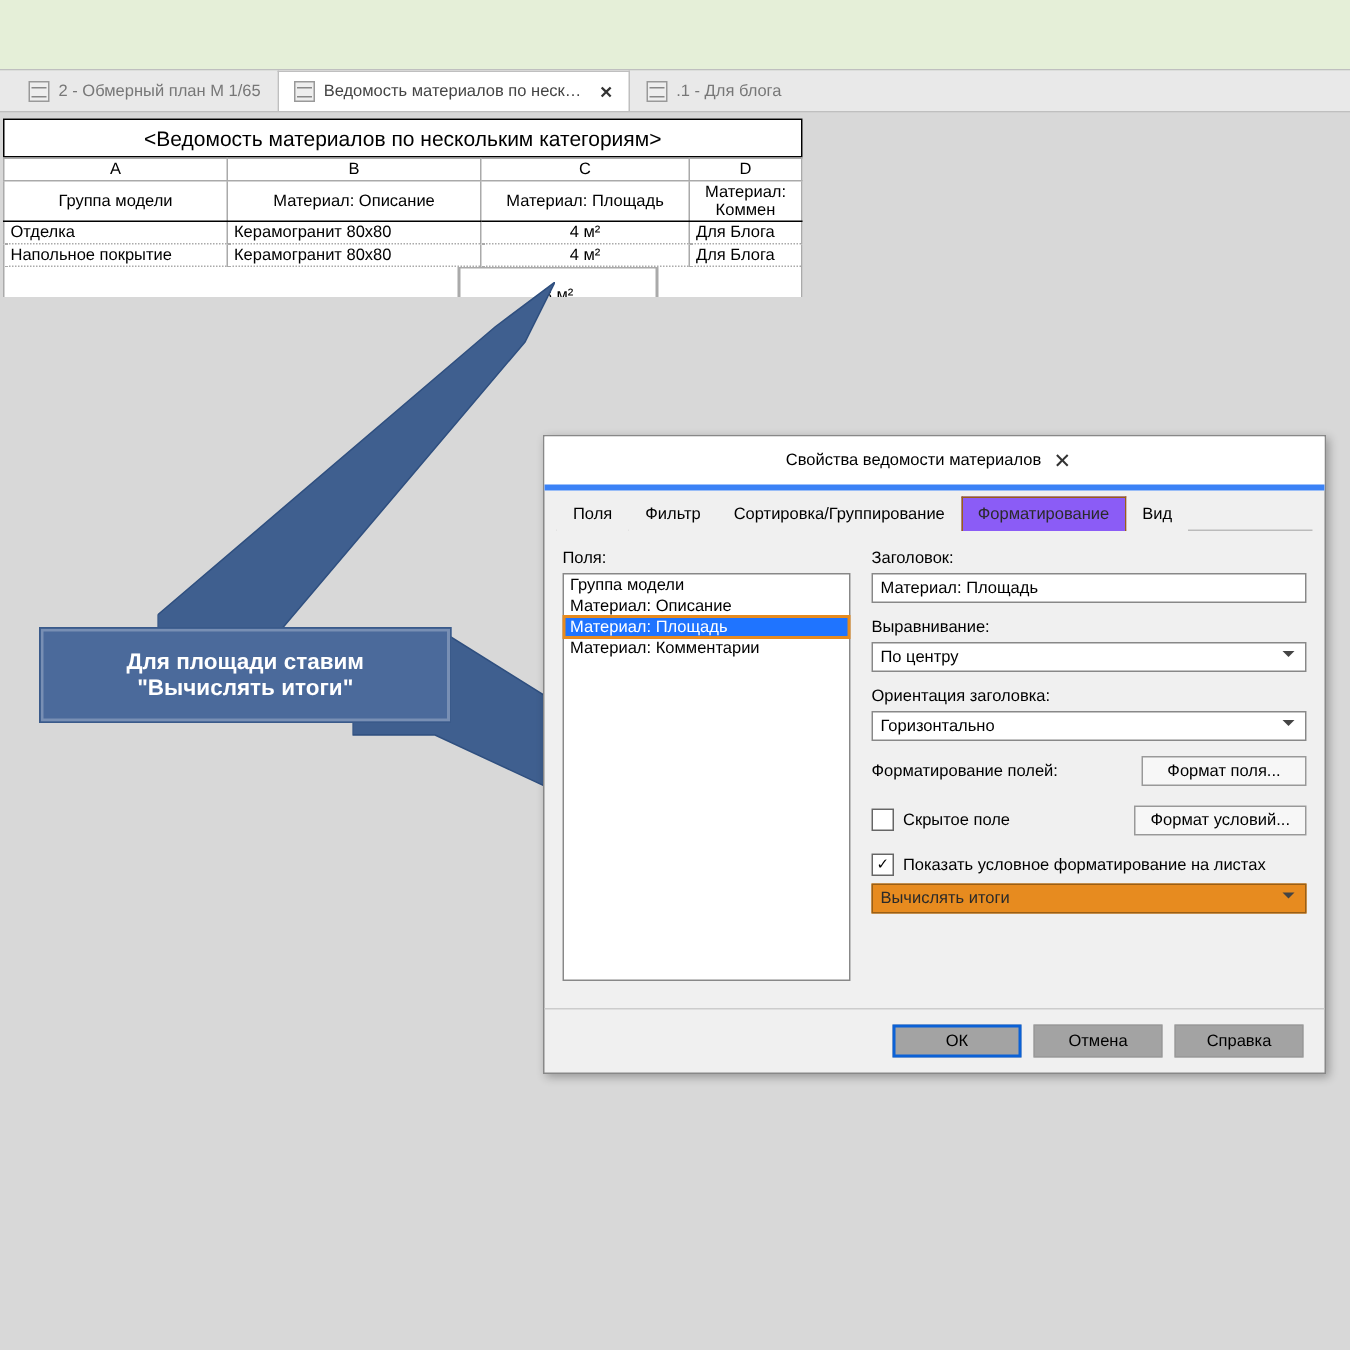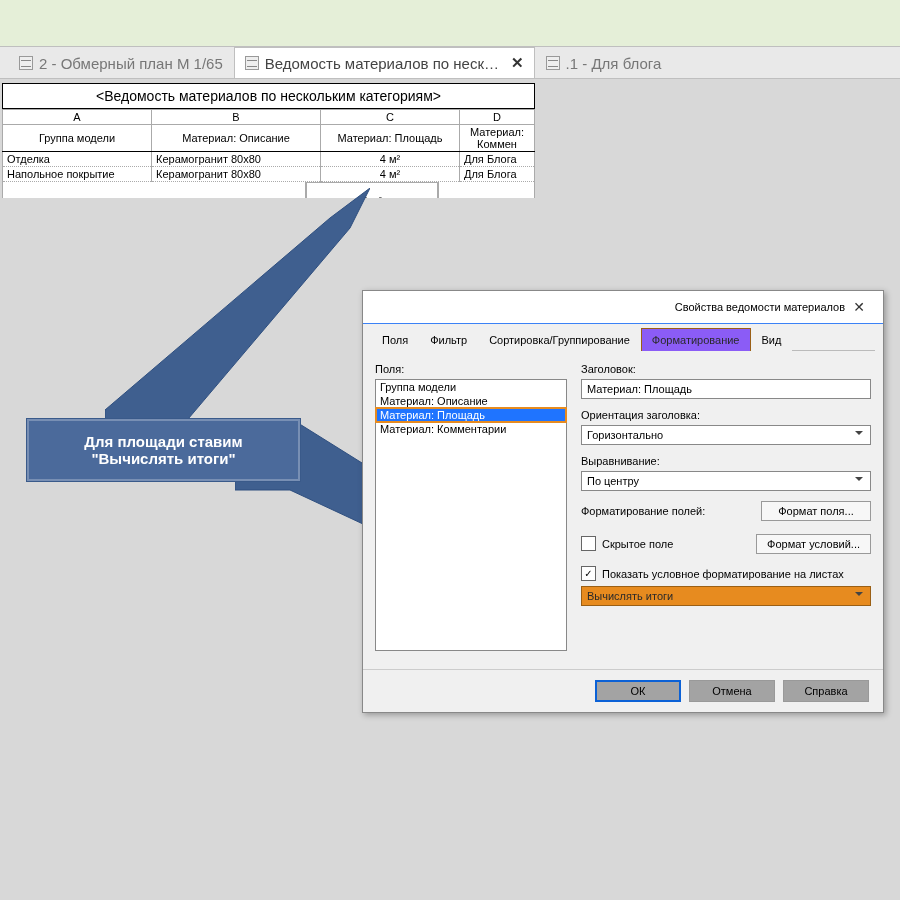--- a/index.html
+++ b/index.html
@@ -1,17 +1,17 @@
 <!DOCTYPE html>
 <html><head>
 <meta charset="utf-8">
 <style>
   body{margin:0;font:11px Arial,sans-serif;background:#d8d8d8;width:900px;height:900px;overflow:hidden;position:relative}
   .topbar{background:#e5efd8;height:46px;border-bottom:1px solid #bfbfbf}
-  .tabs{background:#e9e9e9;display:flex;align-items:center;padding:0 8px;border-bottom:1px solid #bfbfbf;font-size:15px}
+  .tabs{background:#e9e9e9;display:flex;align-items:center;padding:0 8px;border-bottom:1px solid #bfbfbf;font-size:11px}
   .tab{padding:6px 10px;display:flex;align-items:center;gap:6px;color:#777;border:1px solid transparent;border-bottom:none}
   .tab.active{background:#fff;color:#444;border-color:#bfbfbf}
   .tab .x{font-weight:bold;margin-left:6px;color:#333}
   .tab-icon{width:12px;height:12px;border:1px solid #999;position:relative;display:inline-block;background:#eee}
   .tab-icon::before{content:"";position:absolute;left:1px;right:1px;top:3px;border-top:1px solid #888}
   .tab-icon::after{content:"";position:absolute;left:1px;right:1px;bottom:2px;border-top:1px solid #888}
   .work{background:#fff;width:533px;margin:4px 0 0 2px}
   .sched-title{font:14px Arial;text-align:center;border:1px solid #000;padding:4px 6px}
   table.sched{border-collapse:collapse;width:100%;font:11px Arial}
   table.sched td,table.sched th{border:1px solid #aaa;padding:1px 4px;font-weight:normal}
@@ -21,21 +21,21 @@
   table.sched tbody tr:first-child td{border-top:1px solid #000}
   table.sched tbody td.c{text-align:center}
   .total{text-align:center;font:11px Arial;border:1px solid #aaa;border-top:1px solid #aaa;padding:12px 0}
   .gray{position:absolute;left:0;right:0;top:198px;bottom:0;background:#d8d8d8}
   
   .callout{position:absolute;left:26px;top:418px;width:253px;background:#4b6a9b;border:1px solid #3a5a8a;color:#fff;font:bold 15px "Segoe UI",Arial;padding:14px 10px;text-align:center;box-shadow:inset 0 0 0 2px rgba(255,255,255,.25)}
   .arrow1{position:absolute;left:105px;top:188px;width:265px;height:270px}
   .arrow2{position:absolute;left:235px;top:418px;width:340px;height:200px}
   
   .dlg{position:absolute;left:362px;top:290px;width:520px;background:#f0f0f0;border:1px solid #888;box-shadow:2px 2px 6px rgba(0,0,0,.3);font:11px "Segoe UI",Arial}
-  .dlg-title{display:flex;justify-content:flex-end;align-items:center;padding:8px 10px;background:#fff;border-bottom:1px solid #3b82f6}
+  .dlg-title{display:flex;justify-content:center;align-items:center;padding:8px 21px;background:#fff;border-bottom:4px solid #3b82f6}
   .dlg-close{width:28px;text-align:center;font-size:14px;color:#333}
   .dlg-tabs{display:flex;padding:4px 8px 0}
   .dlg-tab{padding:5px 10px;border:1px solid transparent;border-bottom:none;margin-bottom:-1px}
   .dlg-tab.active{background:#8b5cf6;border-color:#9a5f15;color:#2a2a2a;font-weight:normal}
   .dlg-tab.normal{background:#f0f0f0}
   .tabline{border-top:1px solid #bbb;margin:0 8px}
   .dlg-body{display:flex;padding:12px 12px 18px;gap:14px}
   .left{flex:0 0 192px}
   .label{margin-bottom:4px}
   .listbox{border:1px solid #888;background:#fff;height:270px;font-size:11px}
@@ -153,29 +153,29 @@
         <div class="sel mark">Материал: Площадь</div>
         <div>Материал: Комментарии</div>
       </div>
     </div>
     <div class="right">
       <div class="row">
         <div class="label">Заголовок:</div>
         <input class="input" value="Материал: Площадь" style="">
       </div>
       <div class="row">
+        <div class="label">Выравнивание:</div>
+        <div class="select-wrap">
+            <div class="select">По центру</div>
+          </div>
+      </div>
+      <div class="row">
         <div class="label">Ориентация заголовка:</div>
         <div class="select-wrap">
             <div class="select">Горизонтально</div>
-          </div>
-      </div>
-      <div class="row">
-        <div class="label">Выравнивание:</div>
-        <div class="select-wrap">
-            <div class="select">По центру</div>
           </div>
       </div>
       <div class="row hdr-row">
         <span>Форматирование полей:</span>
         <button class="btn-sm">Формат поля...</button>
       </div>
       <div class="row hdr-row">
         <span class="chk-row">
           <span class="chkbox"></span>
           <span>Скрытое поле</span>

